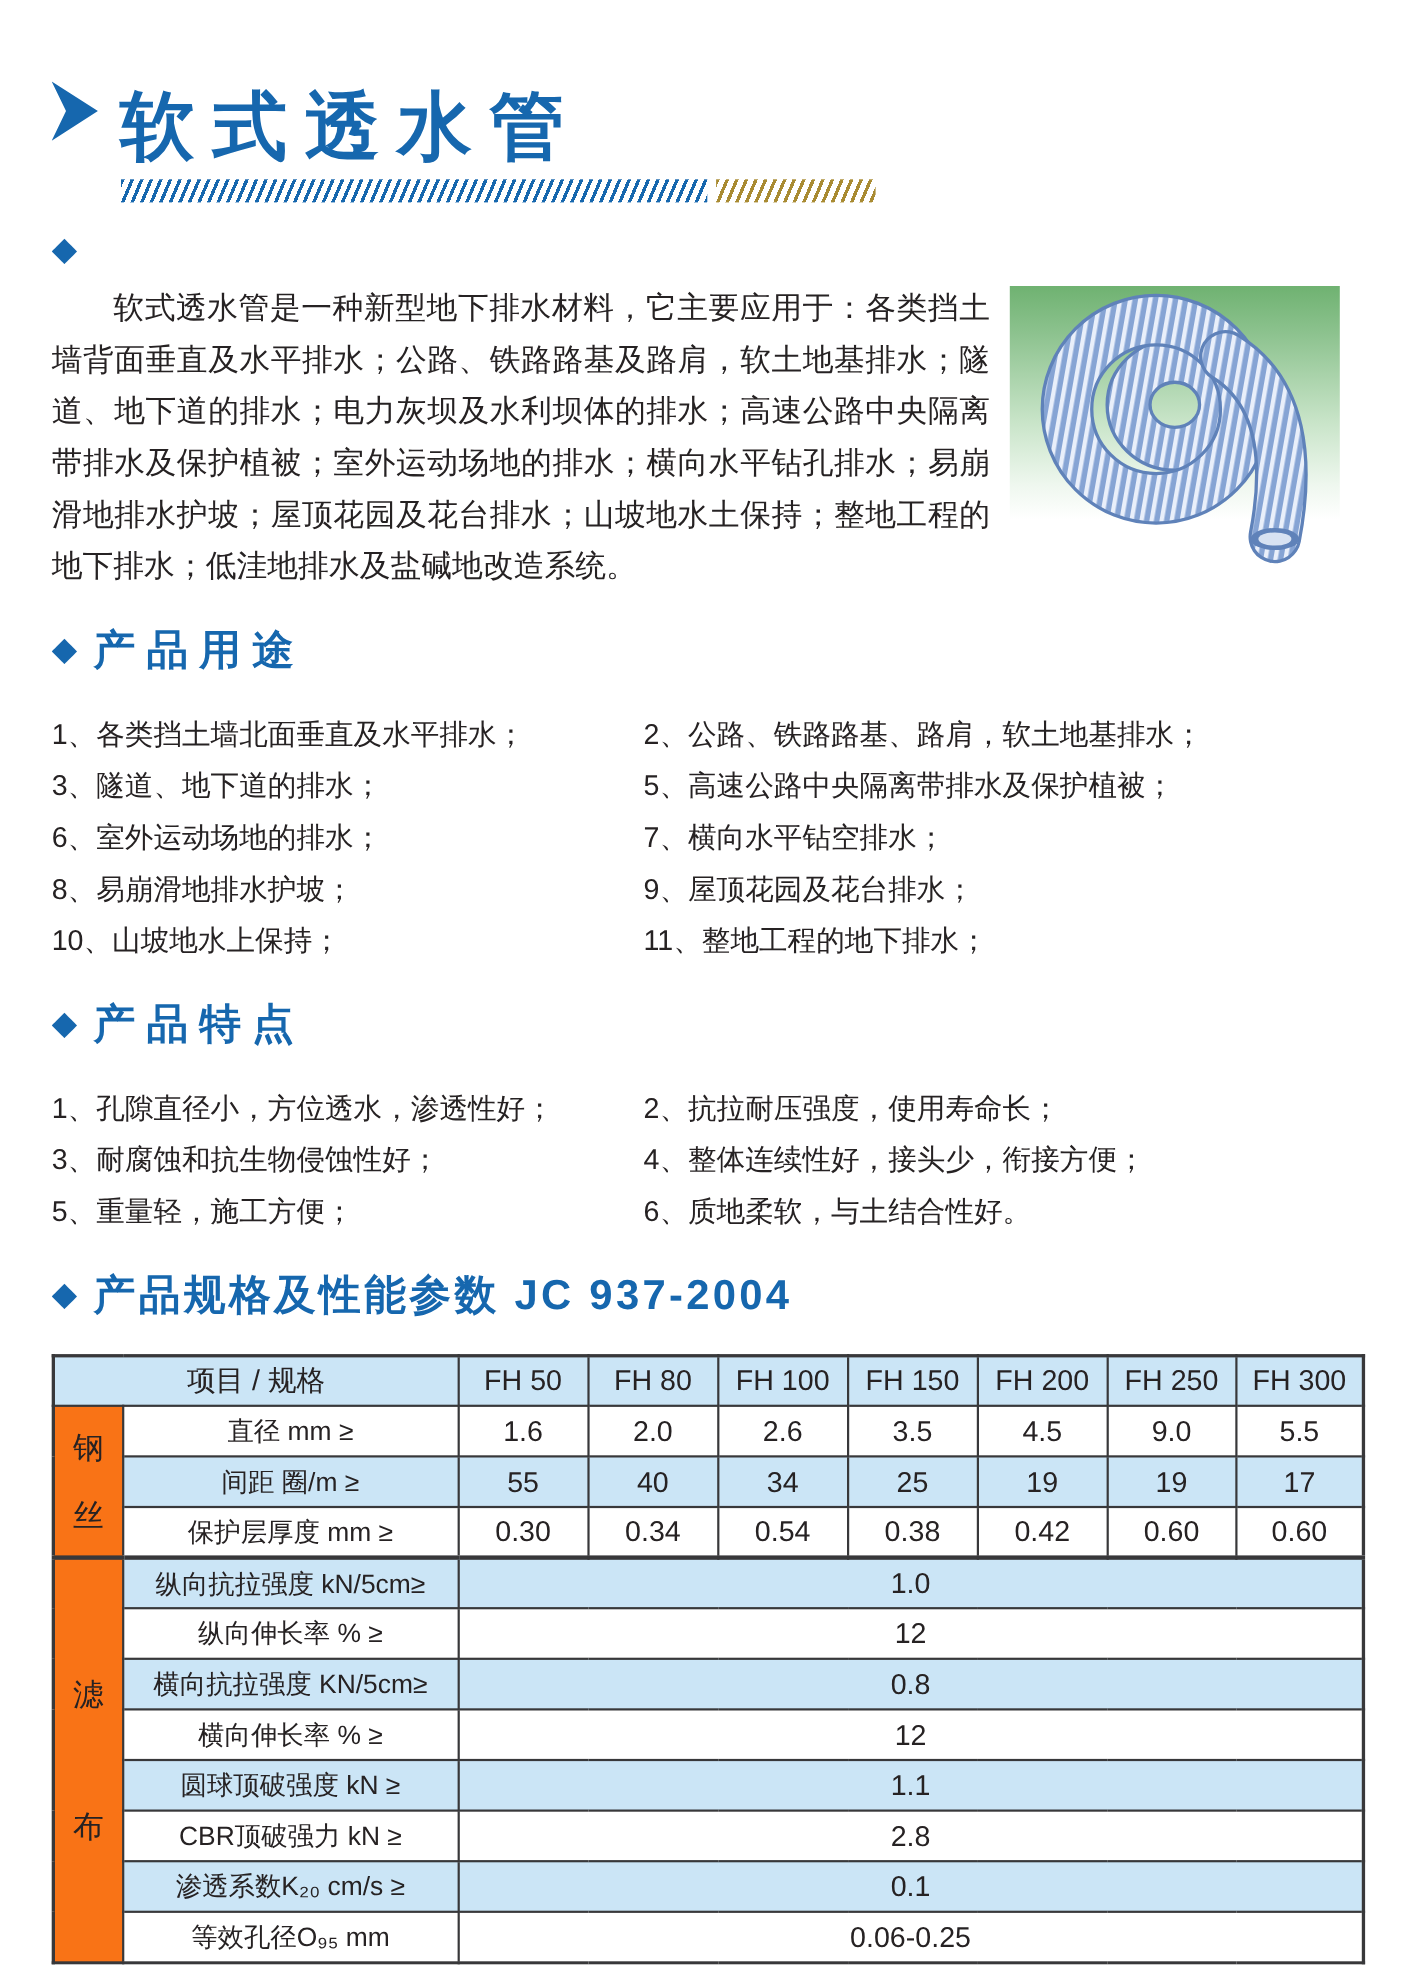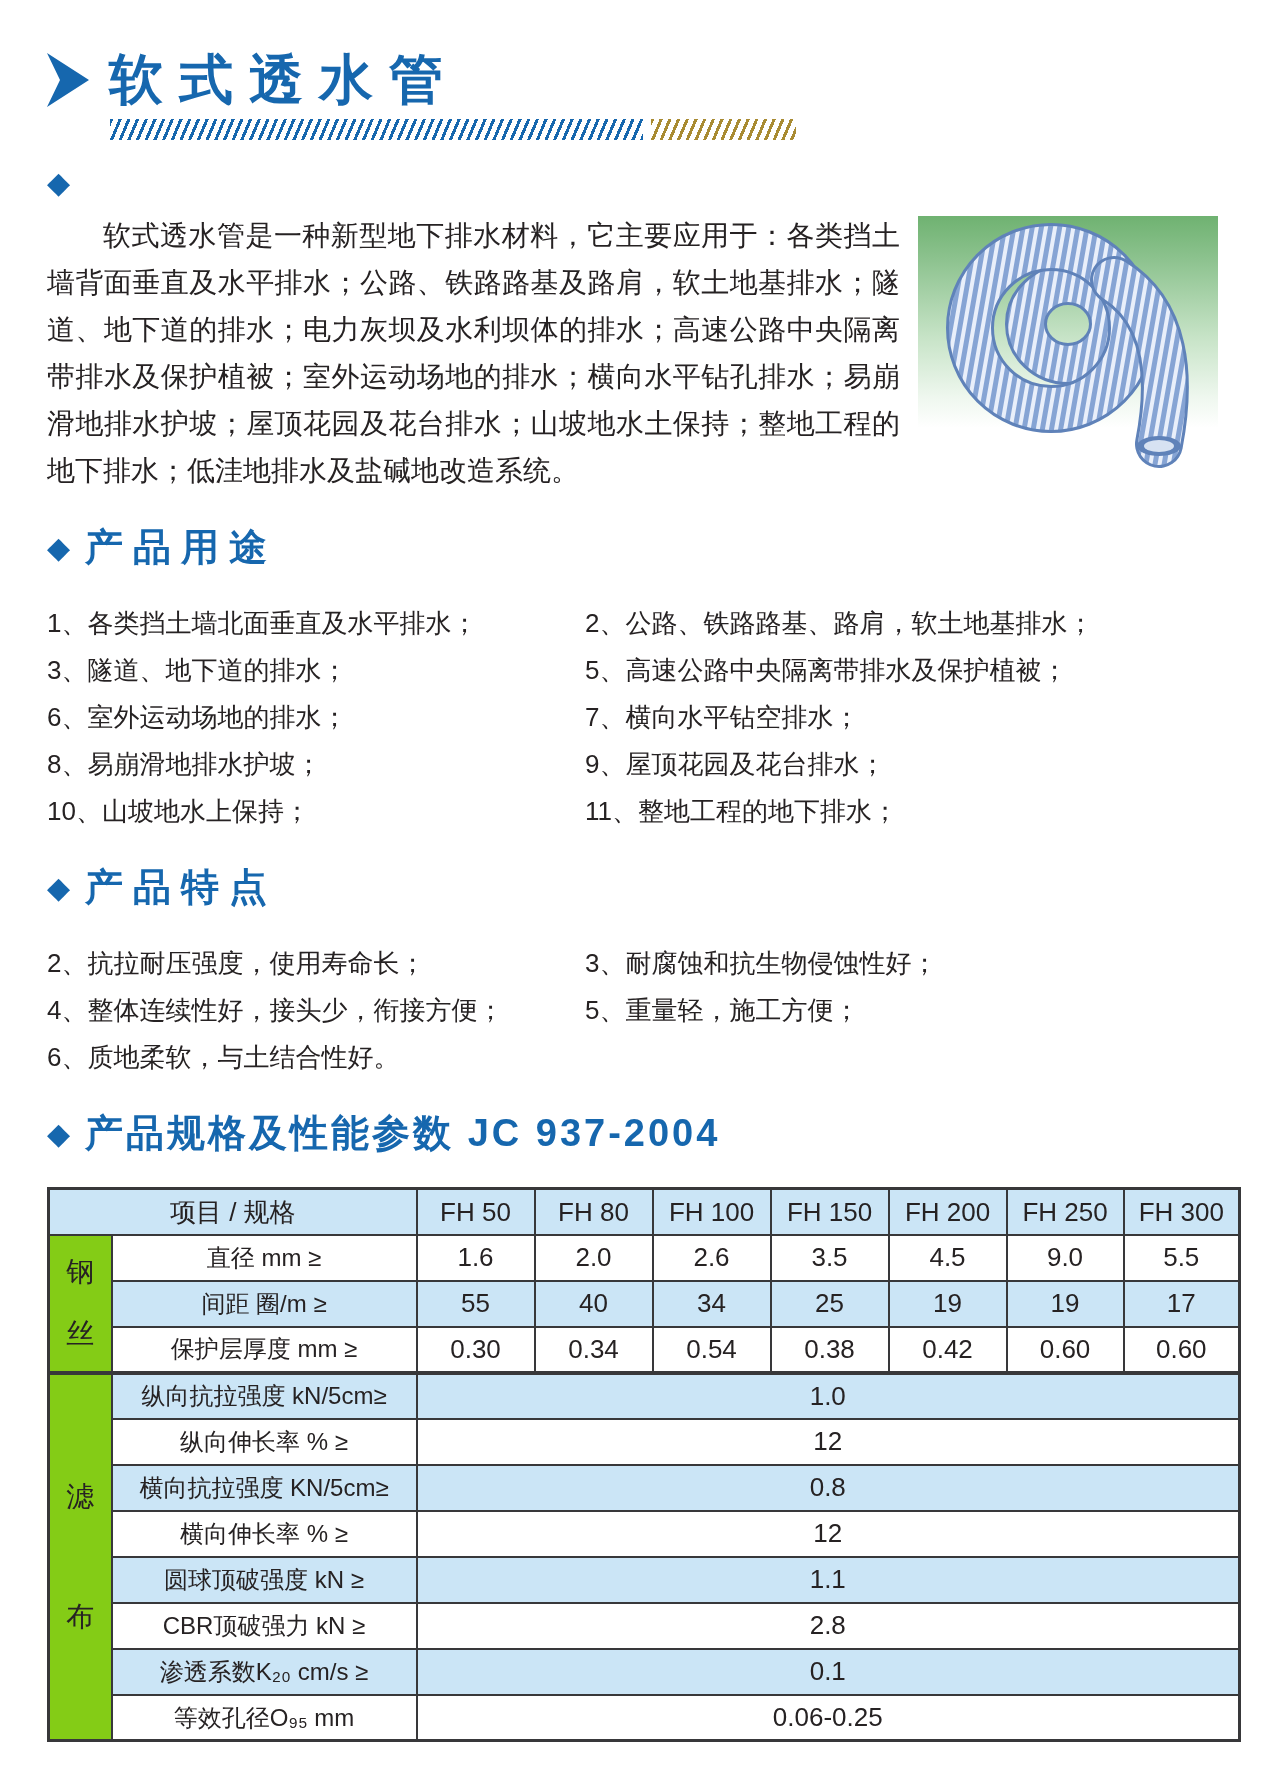--- a/index.html
+++ b/index.html
@@ -14,22 +14,22 @@
   body{
     width:1282px;height:1786px;position:relative;overflow:hidden;
     font-family:"Liberation Sans",sans-serif;color:var(--ink);
   }
   .page{padding:50px 44px 0 47px;}
 
   
   .title-row{display:flex;align-items:center;gap:16px;}
   .arrow{width:46px;height:58px;flex:0 0 auto;}
   .page-title{
-    font-size:54px;font-weight:bold;color:var(--blue);
-    letter-spacing:16px;line-height:1.1;white-space:nowrap;
+    font-size:68px;font-weight:bold;color:var(--blue);
+    letter-spacing:16px;line-height:1.1;white-space:nowrap;margin-top:28px;
   }
   .stripes{display:flex;gap:8px;height:21px;margin:10px 0 0 63px;}
   .stripe{height:100%;}
   .stripe-blue{width:533px;background:repeating-linear-gradient(113deg,var(--blue) 0 3px,#ffffff 3px 8px);}
   .stripe-gold{width:145px;background:repeating-linear-gradient(113deg,var(--gold) 0 3px,#ffffff 3px 8px);}
 
   
   .sec-head{display:flex;align-items:center;gap:15px;margin-top:28px;}
   .diamond{font-size:30px;color:var(--blue);line-height:1;}
   .sec-title{font-size:38px;font-weight:bold;color:var(--blue);letter-spacing:10px;white-space:nowrap;}
@@ -56,21 +56,21 @@
     width:1191px;border:3px solid var(--line);
   }
   table.spec th,table.spec td{
     border:2px solid var(--line);height:46px;text-align:center;
     vertical-align:middle;padding:0 4px;background:#ffffff;
   }
   table.spec th{font-size:26px;font-weight:normal;}
   td.lab{font-size:24px;}
   td.val{font-size:26px;}
   tr.shaded th,tr.shaded td{background:var(--row-blue);}
-  tr.shaded td.group,tr td.group{background:#84cc16;}
+  tr.shaded td.group,tr td.group{background:#f97316;}
   tr.group-break td{border-top:4px solid var(--line);}
   td.group{
     font-size:28px;word-break:break-all;padding:0 17px;text-align:center;
   }
   td.group-steel{line-height:62px;}
   td.group-filter{line-height:120px;}
 </style>
 </head>
 <body>
 
@@ -131,20 +131,21 @@
     <div class="item">9、屋顶花园及花台排水；</div>
     <div class="item">10、山坡地水上保持；</div>
     <div class="item">11、整地工程的地下排水；</div>
   </div>
 
   <div class="sec-head">
     <span class="diamond">◆</span>
     <span class="sec-title">产品特点</span>
   </div>
   <div class="two-col">
+    <div class="item">1、孔隙直径小，方位透水，渗透性好；</div>
     <div class="item">2、抗拉耐压强度，使用寿命长；</div>
     <div class="item">3、耐腐蚀和抗生物侵蚀性好；</div>
     <div class="item">4、整体连续性好，接头少，衔接方便；</div>
     <div class="item">5、重量轻，施工方便；</div>
     <div class="item">6、质地柔软，与土结合性好。</div>
   </div>
 
   <div class="sec-head">
     <span class="diamond">◆</span>
     <span class="sec-title tight">产品规格及性能参数 JC 937-2004</span>

